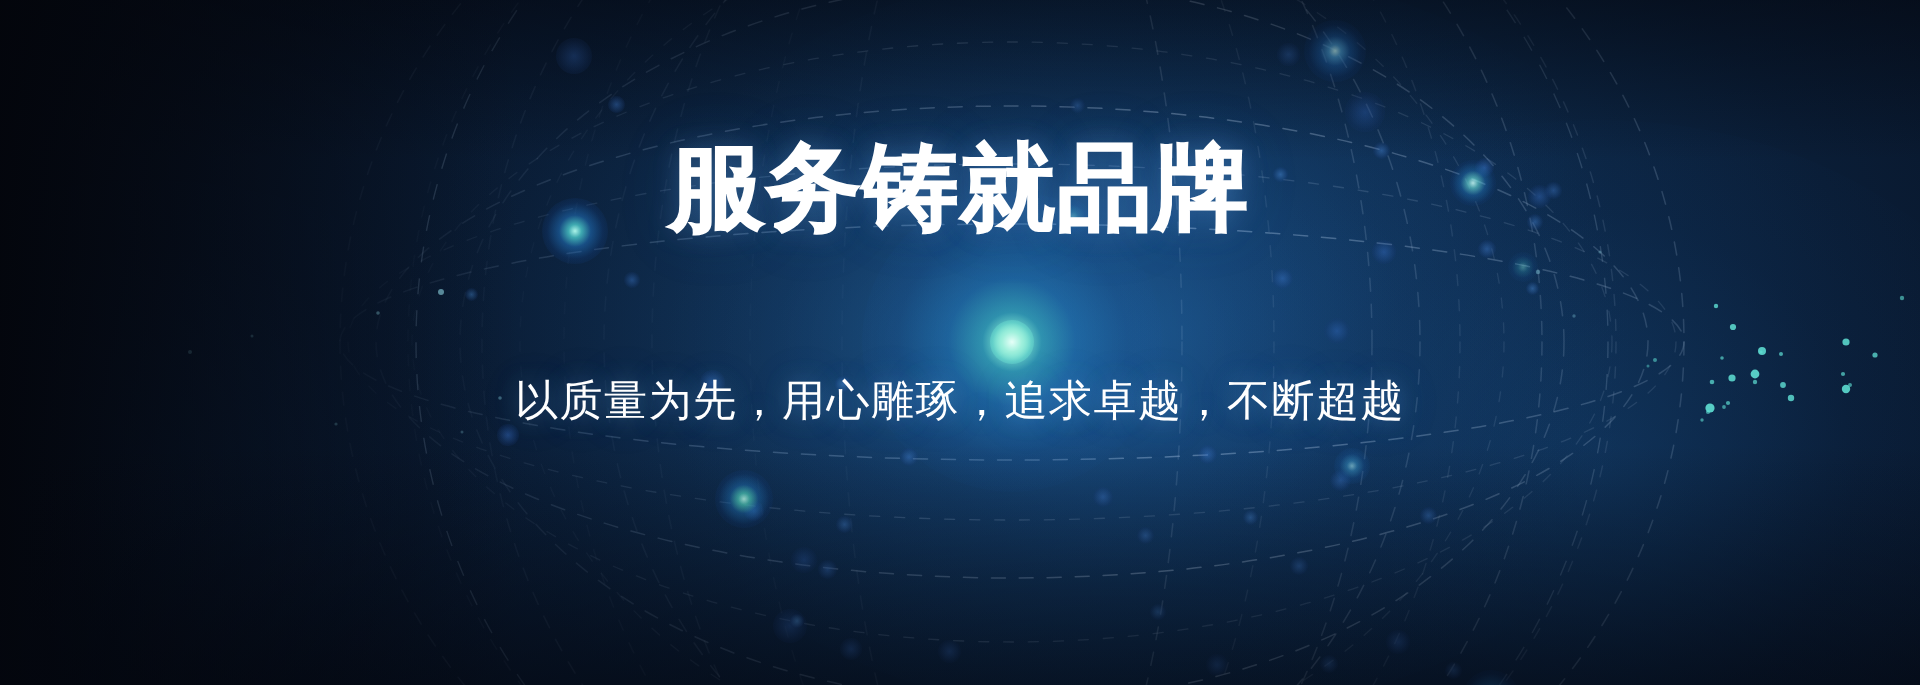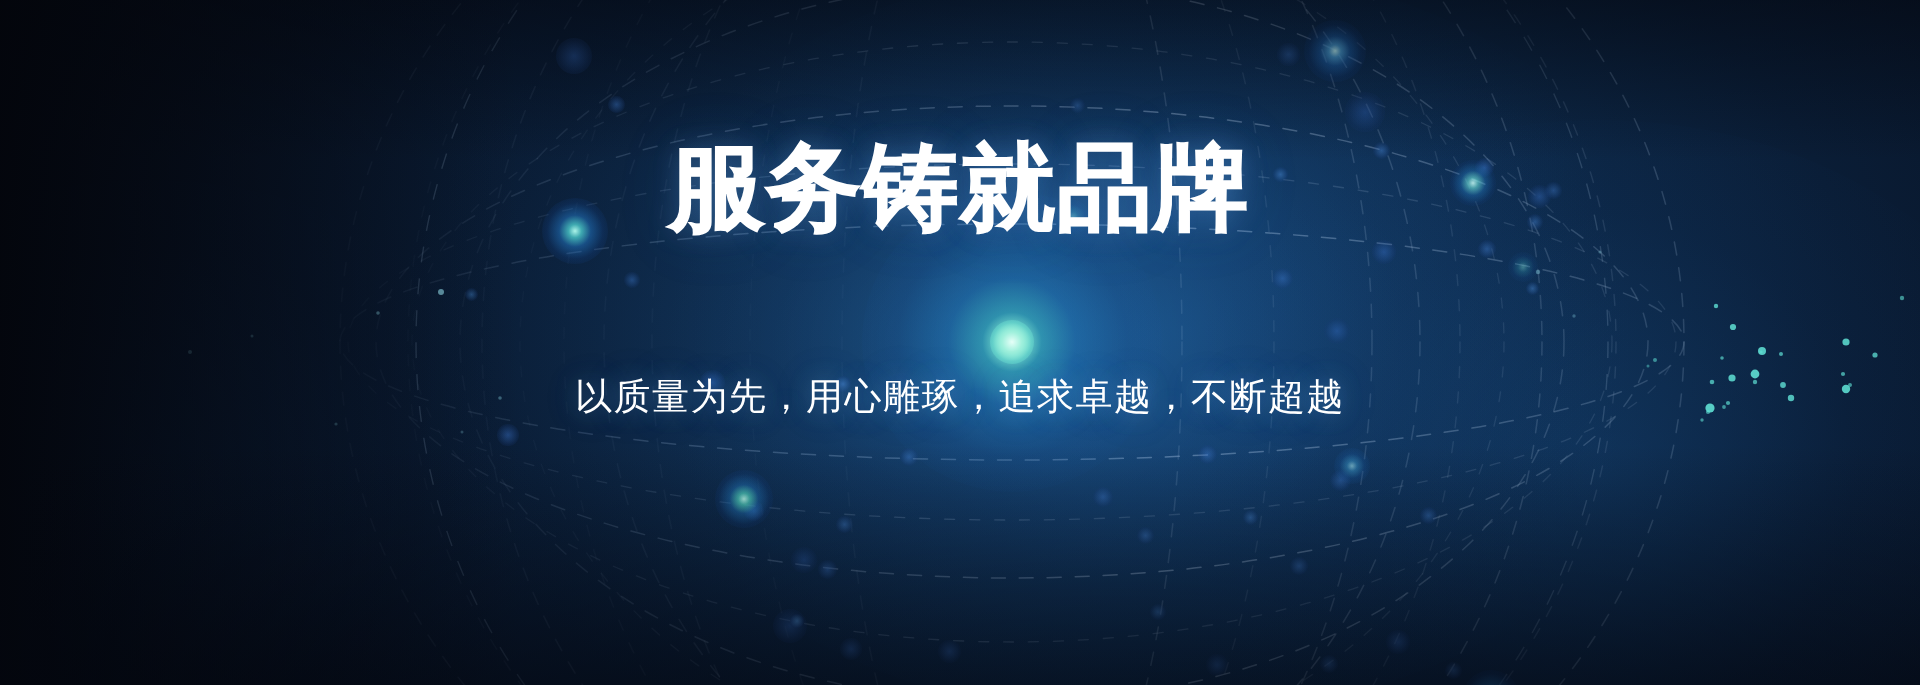--- a/index.html
+++ b/index.html
@@ -90,21 +90,21 @@
     text-indent:13.5px;
     font-family:"Liberation Sans","DejaVu Sans",sans-serif;
     text-shadow:0 0 16px rgba(150,205,255,.45);
     white-space:nowrap;
   }
   .tagline{
     position:absolute;
     left:0;top:372px;width:1920px;
     text-align:center;
     color:#ffffff;
-    font-size:37px;
+    font-size:43px;
     font-weight:400;
     letter-spacing:1.5px;
     font-family:"DejaVu Sans","Liberation Sans",sans-serif;
     text-shadow:0 0 22px rgba(120,190,255,.38),0 0 52px rgba(40,110,200,.2);
     white-space:nowrap;
   }
 </style>
 </head>
 <body>
 

